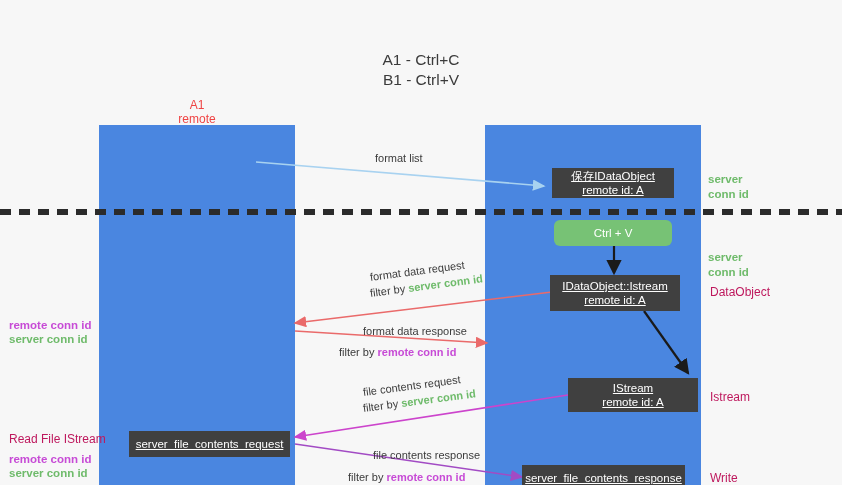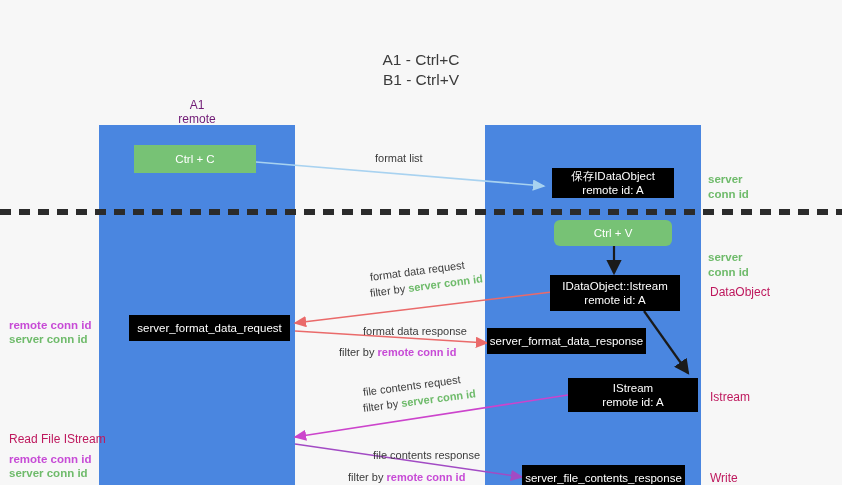--- a/index.html
+++ b/index.html
@@ -32,21 +32,21 @@
     line-height: 20px;
     color: #3b3b3b;
     white-space: pre-line;
   }
 
   
   .col-head {
     text-align: center;
     font-size: 12px;
     line-height: 14px;
-    color: #701a75;
+    color: #ef4444;
     white-space: pre-line;
   }
   #head-a1 { left: 99px; top: 58px; width: 196px; }
   #head-b1 { left: 485px; top: 58px; width: 216px; }
 
   
   .lane {
     background: #4a86e0;
     top: 85px;
     height: 375px;
@@ -71,21 +71,21 @@
     align-items: center;
     justify-content: center;
     text-align: center;
     color: #ffffff;
     font-size: 11.5px;
     line-height: 14px;
     white-space: pre-line;
     padding: 2px 4px;
   }
   .node.green  { background: #77c275; }
-  .node.orange { background: #000000; }
+  .node.orange { background: #404040; text-decoration: underline; }
 
   
   .side-label {
     font-size: 11.5px;
     line-height: 15px;
     white-space: pre-line;
   }
   .green-txt  { color: #6fbb6b; font-weight: bold; }
   .purple-txt { color: #c74bd6; font-weight: bold; }
   .plain-label {
@@ -153,34 +153,32 @@
 
     <line x1="552" y1="252" x2="295" y2="283" stroke="#ea6a6a" stroke-width="1.6" marker-end="url(#ah-red)"></line>
 
     <line x1="295" y1="291" x2="487" y2="303" stroke="#ea6a6a" stroke-width="1.6" marker-end="url(#ah-red)"></line>
 
     <line x1="568" y1="355" x2="295" y2="397" stroke="#cc44cc" stroke-width="1.6" marker-end="url(#ah-magenta)"></line>
 
     <line x1="295" y1="404" x2="522" y2="437" stroke="#a24bc4" stroke-width="1.6" marker-end="url(#ah-purple)"></line>
   </svg>
 
-  <div class="abs node green" style="left:134px; top:105px; width:122px; height:28px;">Ctrl + C</div>
-
-  <div class="abs node orange" style="left:129px; top:275px; width:161px; height:26px;">server_format_data_request</div>
-
+
+
+  <div class="abs node orange" style="left:129px; top:391px; width:161px; height:26px;">server_file_contents_request</div>
 
   <div class="abs node orange" style="left:552px; top:128px; width:122px; height:30px;">保存IDataObject
 remote id: A</div>
 
   <div class="abs node green" style="left:554px; top:180px; width:118px; height:26px;border-radius:6px;">Ctrl + V</div>
 
   <div class="abs node orange" style="left:550px; top:235px; width:130px; height:36px;">IDataObject::Istream
 remote id: A</div>
 
-  <div class="abs node orange" style="left:487px; top:288px; width:159px; height:26px;">server_format_data_response</div>
 
   <div class="abs node orange" style="left:568px; top:338px; width:130px; height:34px;">IStream
 remote id: A</div>
 
   <div class="abs node orange" style="left:522px; top:425px; width:163px; height:26px;">server_file_contents_response</div>
 
   <div class="abs" id="dash-line"></div>
 
   <div class="abs edge-cap" style="left:375px; top:111px;">format list</div>
 

